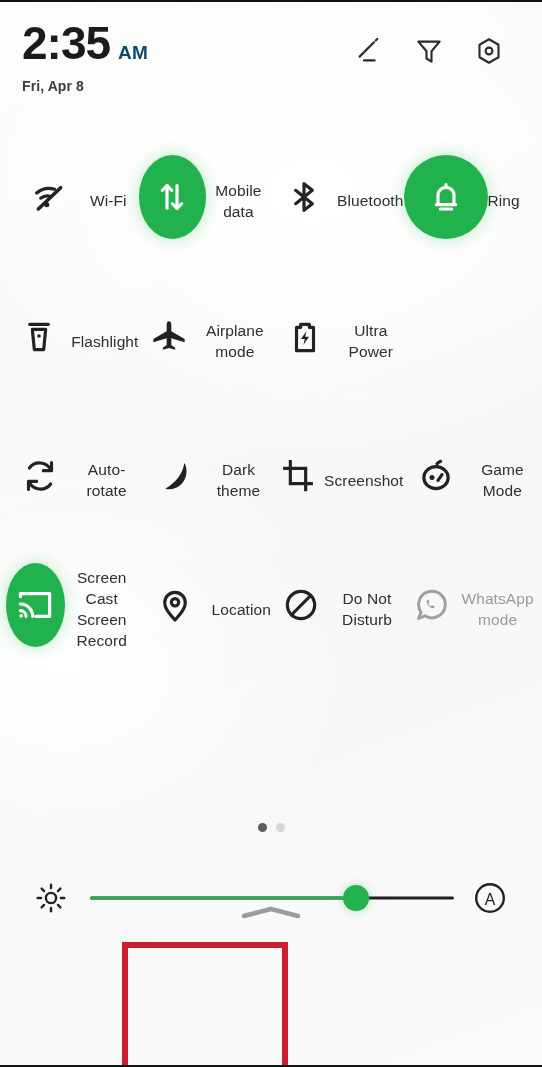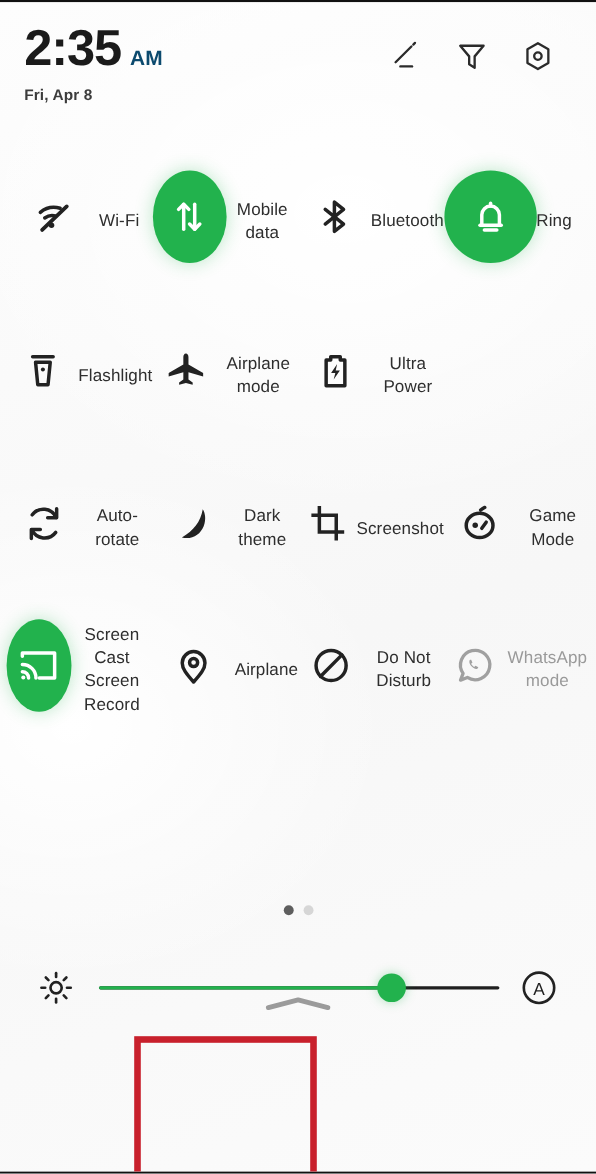--- a/index.html
+++ b/index.html
@@ -338,21 +338,21 @@
 
       <div class="tile">
         <div class="tile-badge">
           <span class="tile-icon">
             <svg viewBox="0 0 24 24" fill="none" stroke="#222" stroke-width="1.9" stroke-linejoin="round">
               <path d="M12 21.0 c3.9 -4.4 6.2 -7.2 6.2 -10.4 a6.2 6.2 0 1 0 -12.4 0 c0 3.2 2.3 6.0 6.2 10.4 z"></path>
               <circle cx="12" cy="10.4" r="2.2"></circle>
             </svg>
           </span>
         </div>
-        <div class="tile-label">Airplane</div>
+        <div class="tile-label">Location</div>
       </div>
 
       <div class="tile">
         <div class="tile-badge">
           <span class="tile-icon">
             <svg viewBox="0 0 24 24" fill="none" stroke="#222" stroke-width="1.9" stroke-linecap="round">
               <circle cx="12" cy="12" r="8.2"></circle>
               <line x1="6.2" y1="18.0" x2="17.9" y2="6.2"></line>
             </svg>
           </span>

